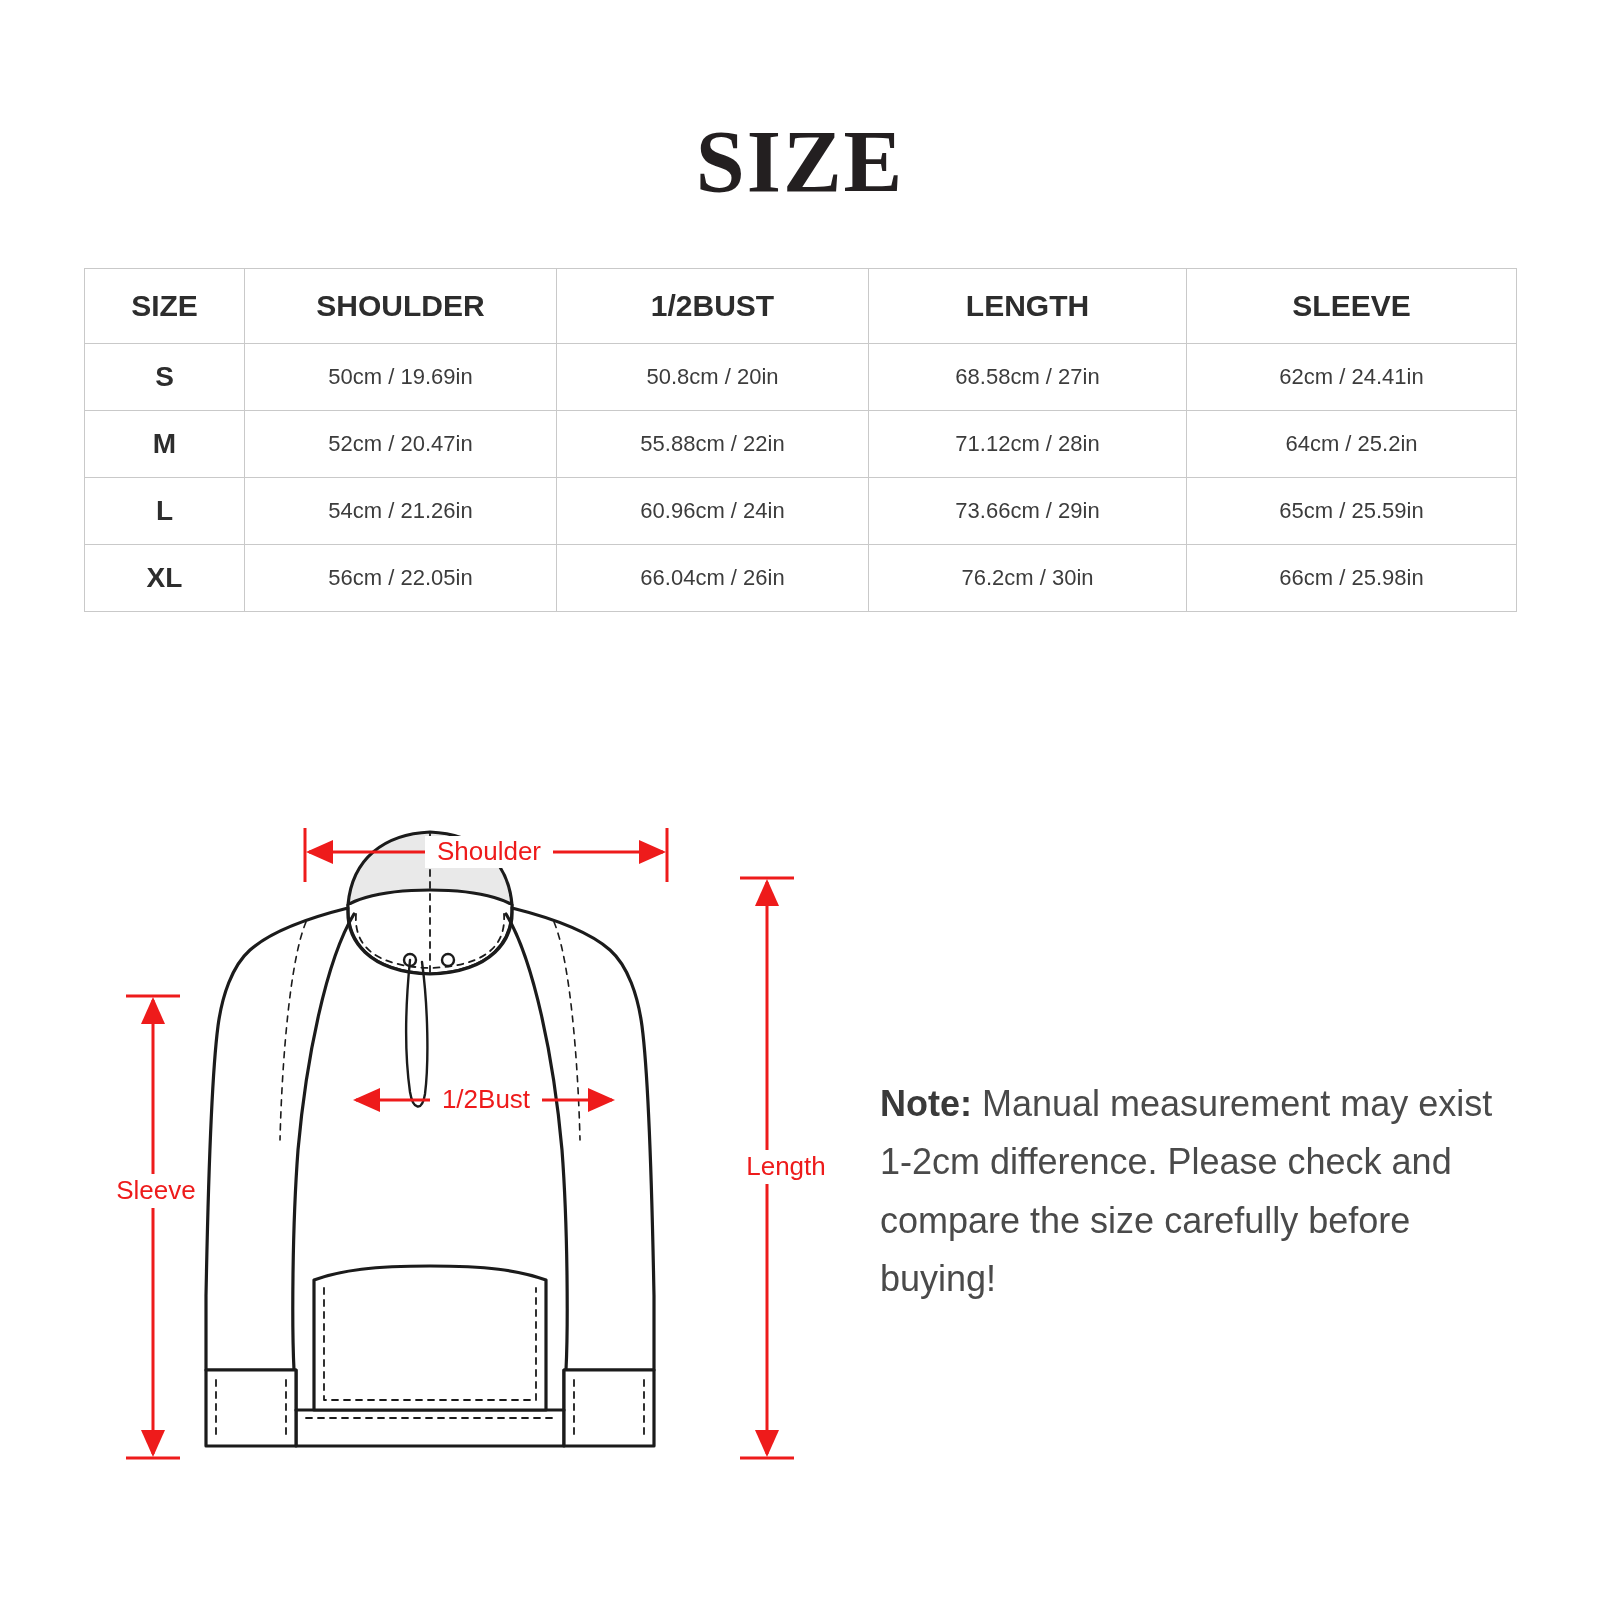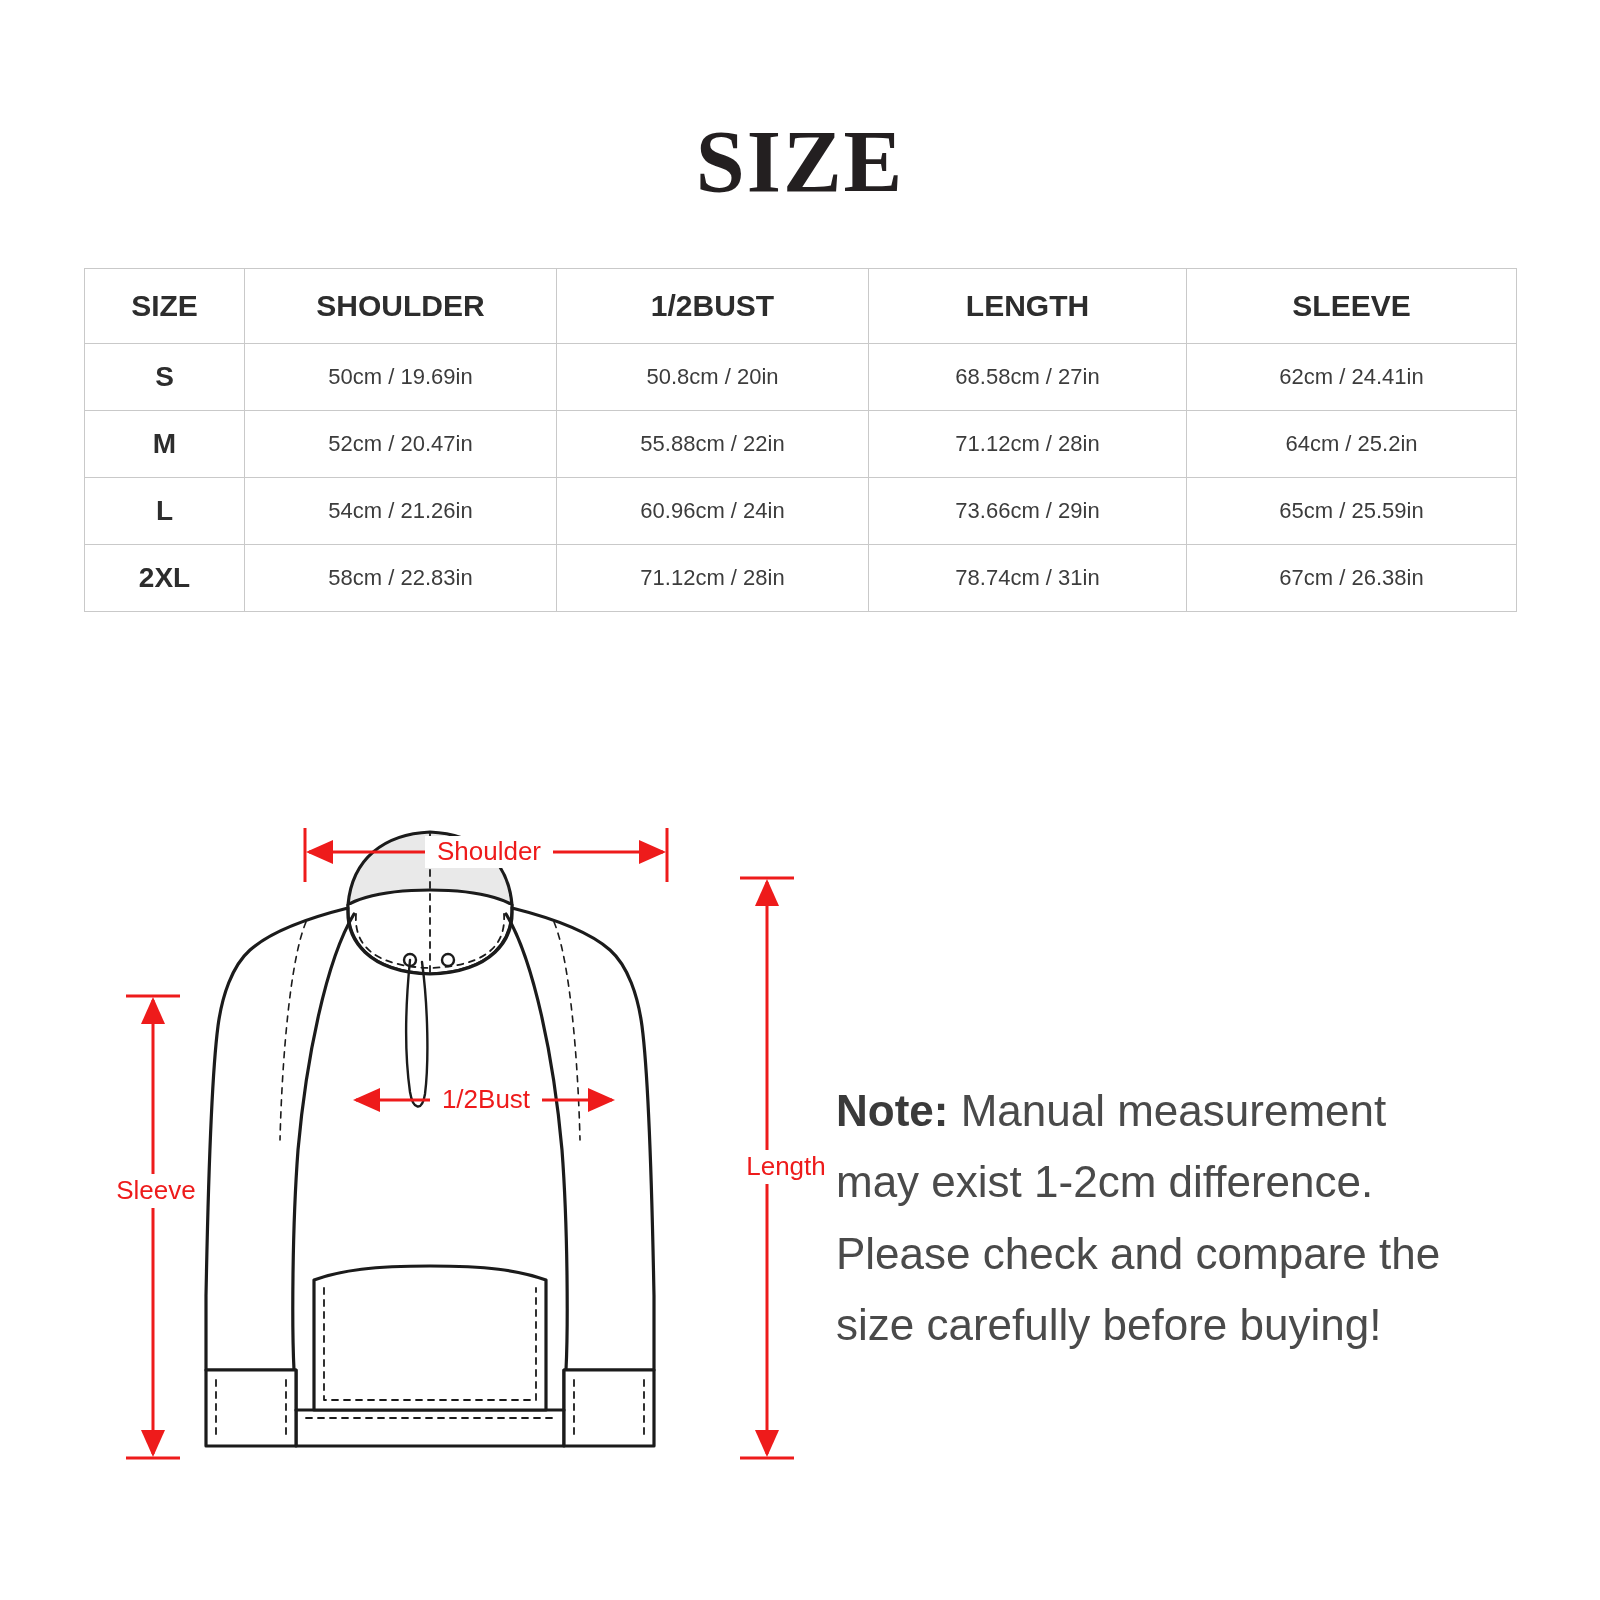--- a/index.html
+++ b/index.html
@@ -75,24 +75,24 @@
     left: 100px;
     top: 810px;
     width: 760px;
     height: 700px;
   }
   .diagram svg { display: block; }
 
   
   .note-block {
     position: absolute;
-    left: 836px;
+    left: 880px;
     top: 1075px;
     width: 630px;
-    font-size: 44px;
+    font-size: 36px;
     line-height: 1.62;
     color: #4a4a4a;
   }
   .note-block .note-label {
     font-weight: 700;
     color: #3a3a3a;
   }
 </style>
 </head>
 <body>
@@ -133,25 +133,25 @@
         <td>64cm / 25.2in</td>
       </tr>
       <tr>
         <td class="size-col">L</td>
         <td>54cm / 21.26in</td>
         <td>60.96cm / 24in</td>
         <td>73.66cm / 29in</td>
         <td>65cm / 25.59in</td>
       </tr>
       <tr>
-        <td class="size-col">2XL</td>
-        <td>58cm / 22.83in</td>
-        <td>71.12cm / 28in</td>
-        <td>78.74cm / 31in</td>
-        <td>67cm / 26.38in</td>
+        <td class="size-col">XL</td>
+        <td>56cm / 22.05in</td>
+        <td>66.04cm / 26in</td>
+        <td>76.2cm / 30in</td>
+        <td>66cm / 25.98in</td>
       </tr>
     </tbody>
   </table>
 </div>
 
 <div class="diagram">
   <svg width="760" height="700" viewBox="0 0 760 700" xmlns="http://www.w3.org/2000/svg">
     <defs>
       <marker id="arrR" markerWidth="10" markerHeight="10" refX="8" refY="4" orient="auto">
         <path d="M0,0 L9,4 L0,8 z" fill="#ee1b1b"></path>

